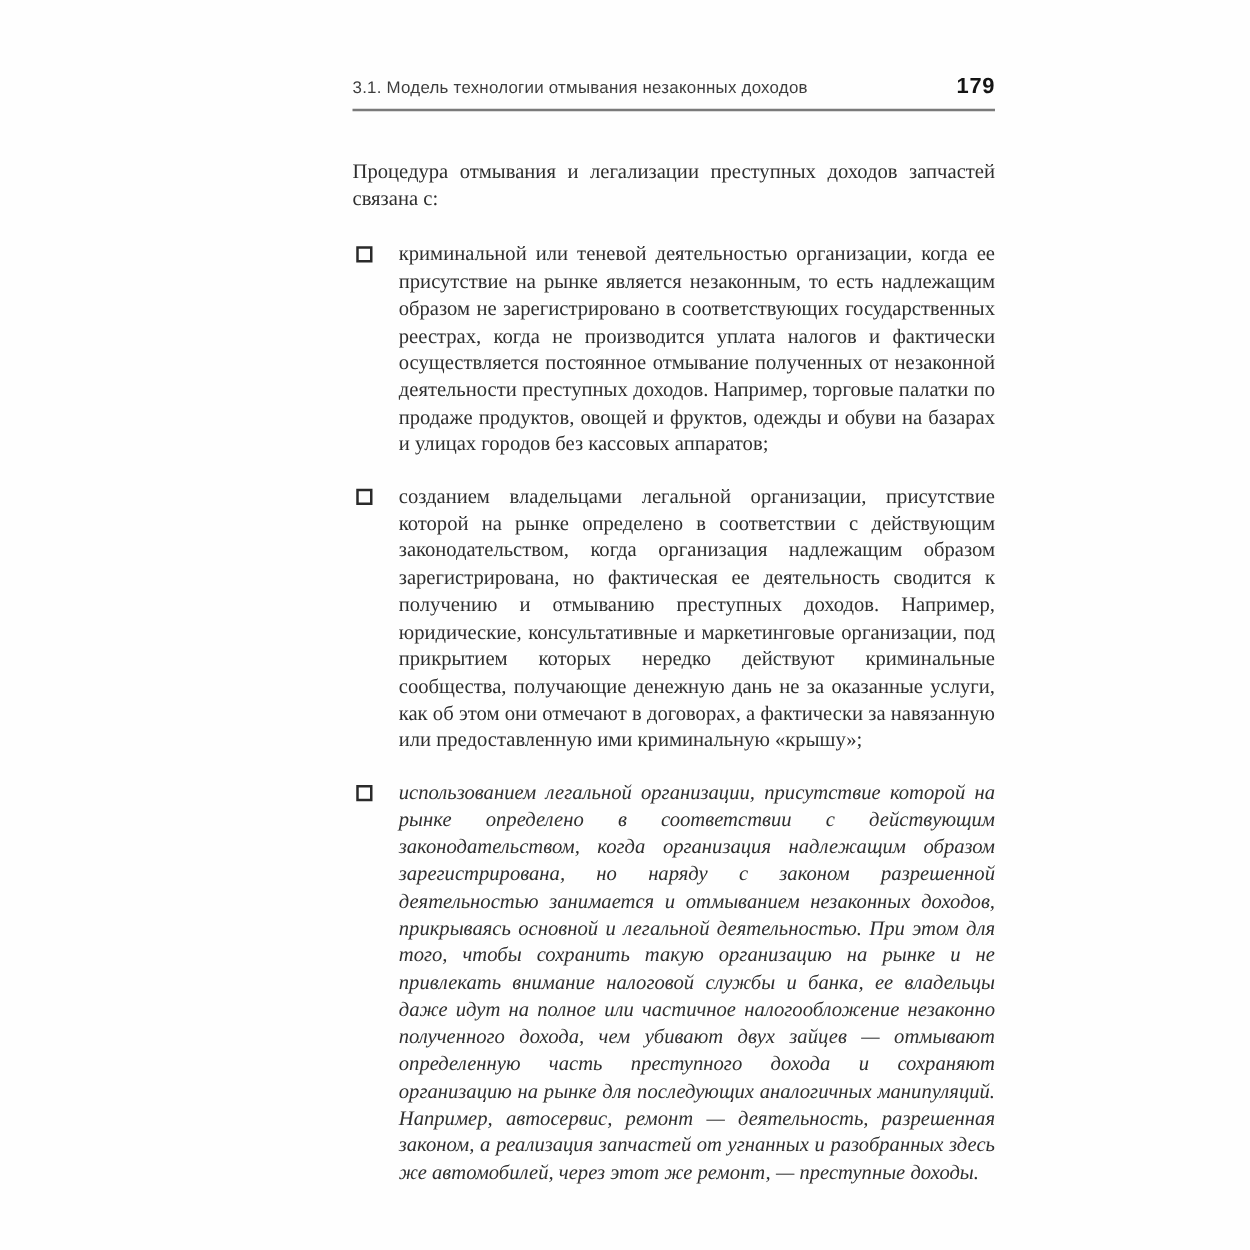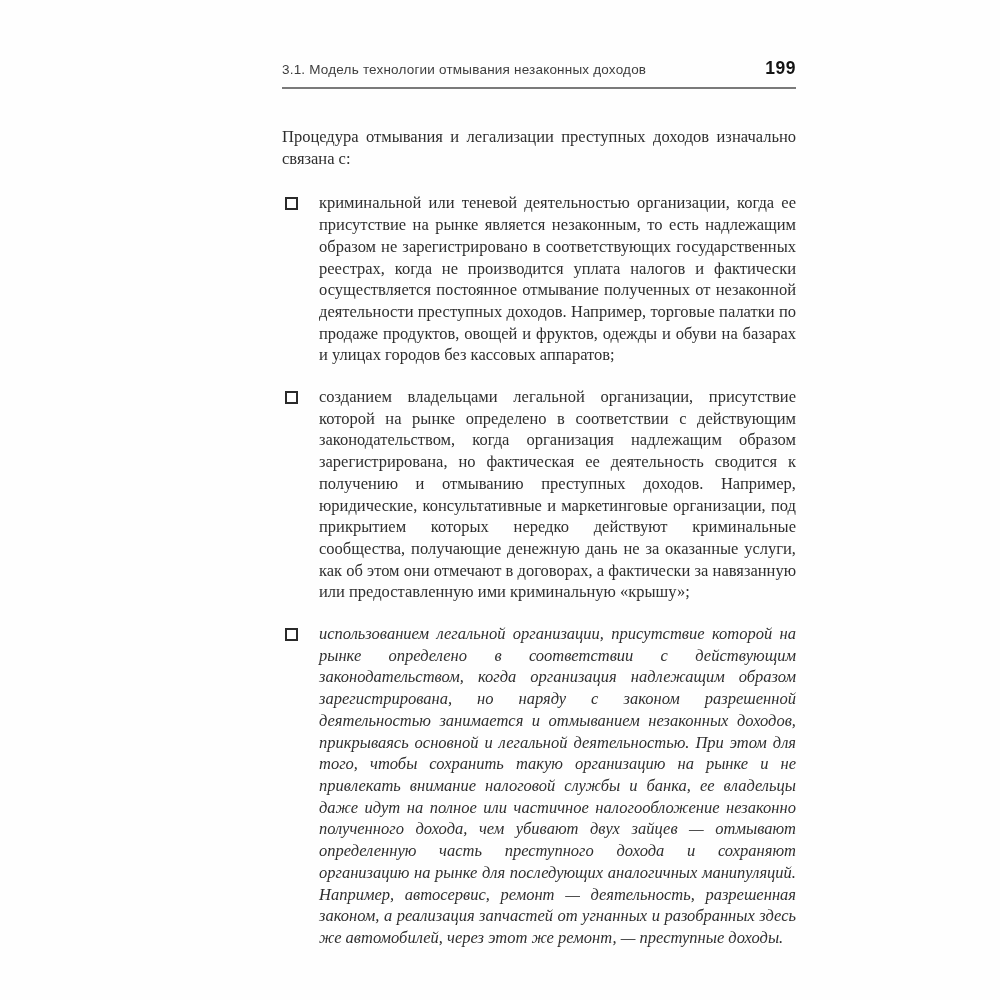--- a/index.html
+++ b/index.html
@@ -80,24 +80,24 @@
   }
 </style>
 </head>
 <body>
 
 <div class="sheet">
   <div class="content">
 
     <div class="running-header">
       <span class="rh-title">3.1. Модель технологии отмывания незаконных доходов</span>
-      <span class="rh-num">199</span>
+      <span class="rh-num">179</span>
     </div>
 
-    <p class="bodytext intro">Процедура отмывания и легализации преступных доходов изначально связана с:</p>
+    <p class="bodytext intro">Процедура отмывания и легализации преступных доходов запчастей связана с:</p>
 
     <ul class="bullets">
       <li class="bullet-item">
         <span class="marker"></span>
         <span class="bodytext btxt">криминальной или теневой деятельностью организации, когда ее присутствие на рынке является незаконным, то есть надлежащим образом не зарегистрировано в соответствующих государственных реестрах, когда не производится уплата налогов и фактически осуществляется постоянное отмывание полученных от незаконной деятельности преступных доходов. Например, торговые палатки по продаже продуктов, овощей и фруктов, одежды и обуви на базарах и улицах городов без кассовых аппаратов;</span>
       </li>
       <li class="bullet-item">
         <span class="marker"></span>
         <span class="bodytext btxt">созданием владельцами легальной организации, присутствие которой на рынке определено в соответствии с действующим законодательством, когда организация надлежащим образом зарегистрирована, но фактическая ее деятельность сводится к получению и отмыванию преступных доходов. Например, юридические, консультативные и маркетинговые организации, под прикрытием которых нередко действуют криминальные сообщества, получающие денежную дань не за оказанные услуги, как об этом они отмечают в договорах, а фактически за навязанную или предоставленную ими криминальную «крышу»;</span>
       </li>

